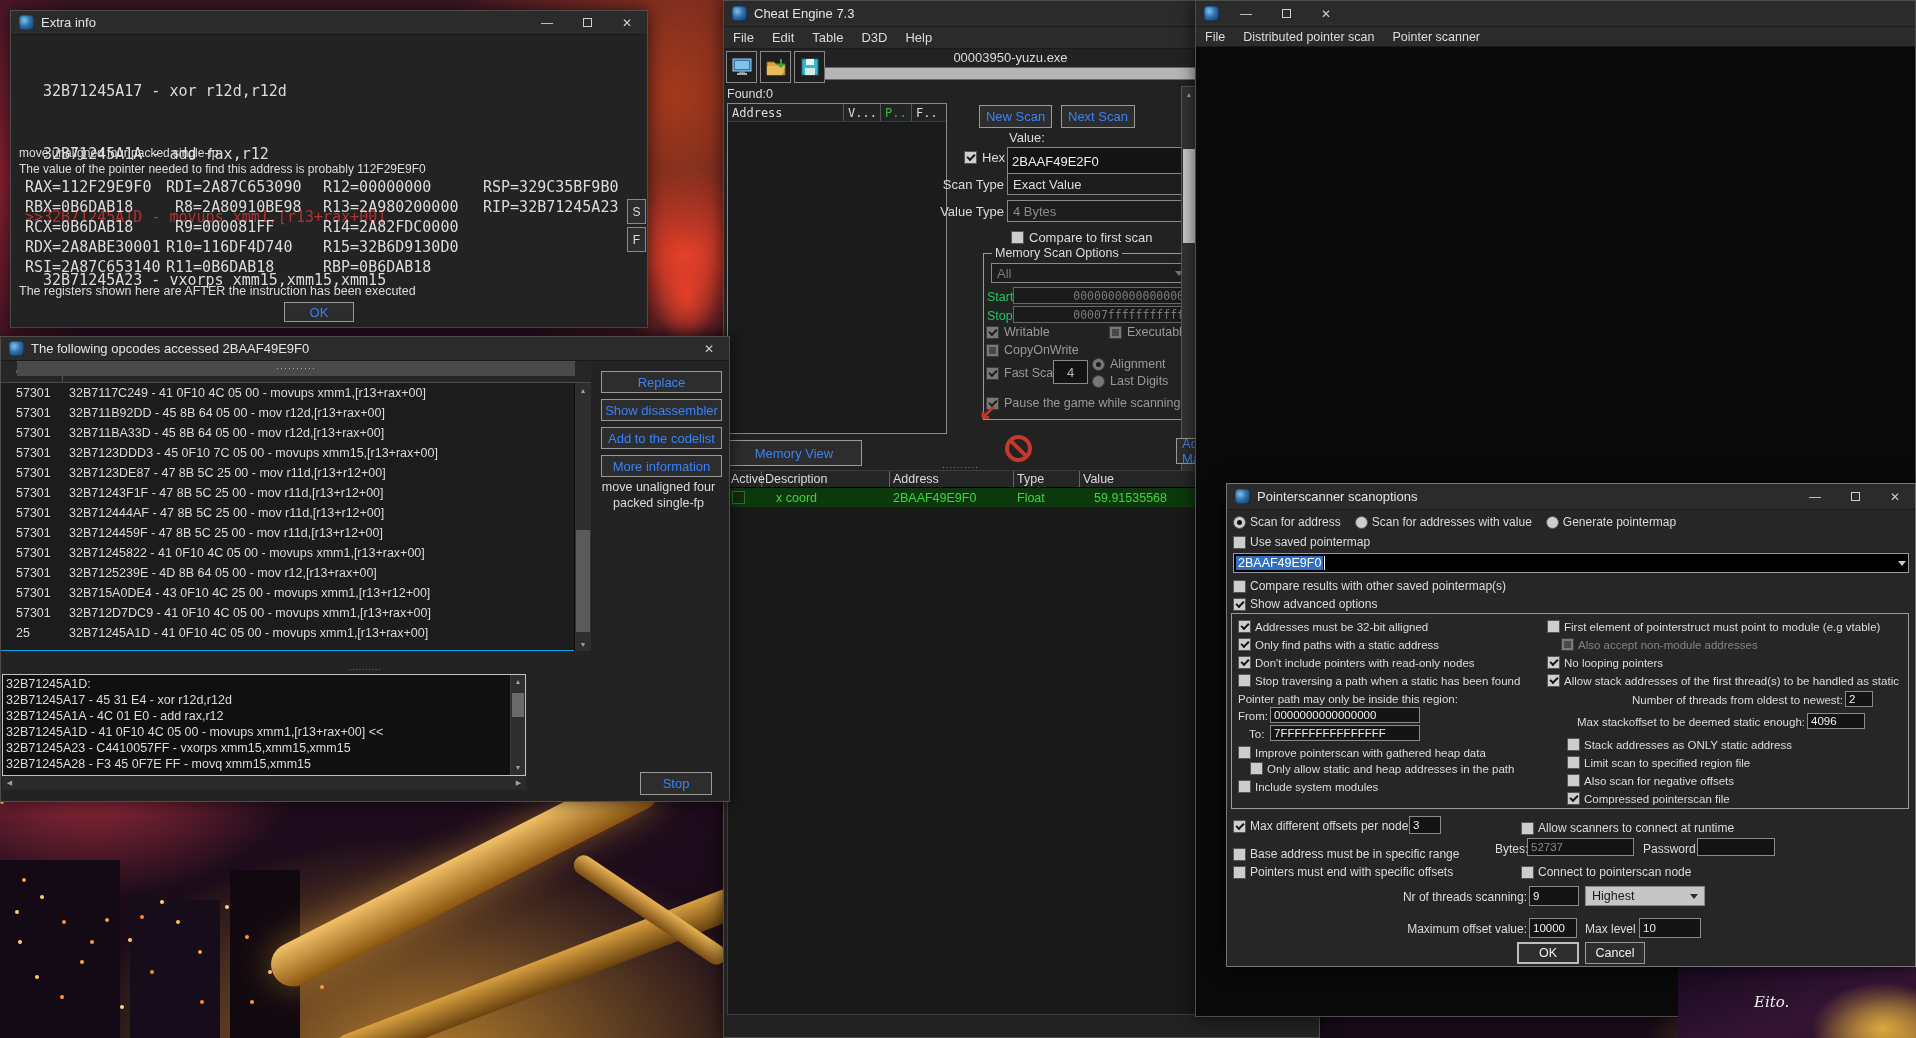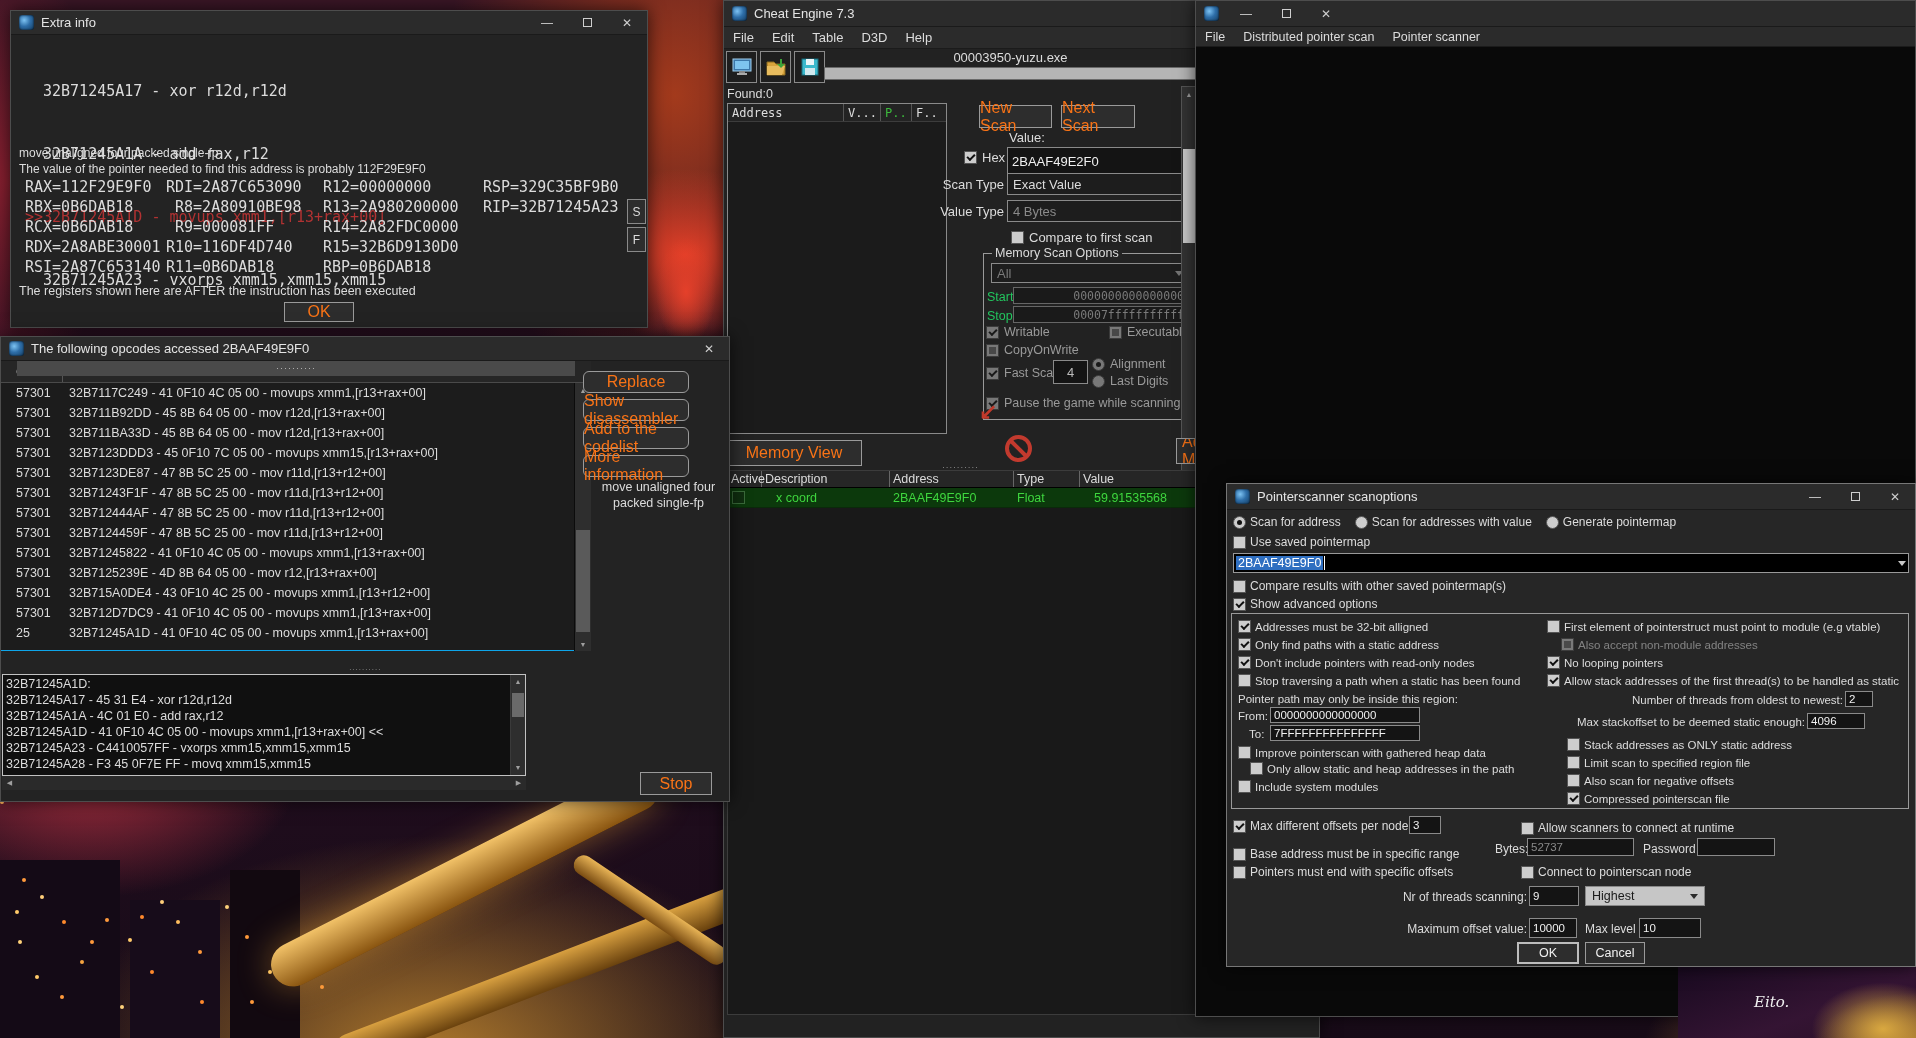--- a/index.html
+++ b/index.html
@@ -33,21 +33,21 @@
 
   
   .win{position:absolute;background:#232323;border:1px solid #4d4d4d;box-shadow:0 0 16px rgba(0,0,0,.65);}
   .tbar{height:24px;background:#2b2b2b;display:flex;align-items:center;gap:7px;padding:0 8px;font-size:13px;color:#e4e4e4;border-bottom:1px solid #1a1a1a;}
   .tbar .caption{flex:1;white-space:nowrap;overflow:hidden;}
   .wbtns{display:flex;height:100%;margin-right:-8px;}
   .wbtn{width:40px;display:flex;align-items:center;justify-content:center;color:#cfcfcf;font-size:12px;}
   .maxbox{width:9px;height:9px;border:1px solid #cfcfcf;display:inline-block;}
   .ce-ico{width:15px;height:15px;border-radius:3px;background:radial-gradient(circle at 35% 35%, #7cc2f2 0%, #2e6ea8 45%, #123a5e 100%);box-shadow:inset 0 0 2px #000;flex:none;}
   .mono{font-family:"DejaVu Sans Mono",monospace;}
-  .btn{background:#2d2d2d;border:1px solid #9a9a9a;color:#f97316;display:flex;align-items:center;justify-content:center;font-size:16px;position:absolute;}
+  .btn{background:#2d2d2d;border:1px solid #9a9a9a;color:#3b82f6;display:flex;align-items:center;justify-content:center;font-size:13px;position:absolute;}
   .inp{background:#141414;border:1px solid #8a8a8a;color:#f0f0f0;display:flex;align-items:center;padding:0 4px;font-size:13px;position:absolute;white-space:nowrap;}
   .tri{width:0;height:0;border-left:4px solid transparent;border-right:4px solid transparent;border-top:5px solid #c8c8c8;margin-left:auto;}
   .tri.dark{border-top-color:#2b2b2b;}
   .cb{width:13px;height:13px;background:#cdcdcd;border:1px solid #555;position:relative;flex:none;}
   .cb.ck::after{content:"";position:absolute;left:2px;top:2px;width:6px;height:3px;border-left:2px solid #111;border-bottom:2px solid #111;transform:rotate(-45deg);}
   .cb.sq::after{content:"";position:absolute;inset:2px;background:#6e6e6e;}
   .rb{width:13px;height:13px;border-radius:50%;background:#cdcdcd;border:1px solid #555;position:relative;flex:none;}
   .rb.sel::after{content:"";position:absolute;inset:3px;background:#111;border-radius:50%;}
   .dim{opacity:.5;}
   .row{display:flex;align-items:center;gap:5px;white-space:nowrap;position:absolute;}
@@ -83,21 +83,21 @@
   .opvs .thumb{position:absolute;left:1px;right:1px;top:55%;height:38%;background:#5a5a5a;}
   .ophs{left:0;top:290px;width:590px;height:15px;background:#2a2a2a;display:flex;align-items:center;}
   .ophs .track{flex:1;height:100%;background:#4a4a4a;margin:0 1px;position:relative;}
   .gripdots{position:absolute;left:50%;top:2px;transform:translateX(-50%);color:#bdbdbd;font-size:9px;letter-spacing:1px;}
   .opsplit{position:absolute;left:0;top:305px;width:728px;height:8px;text-align:center;color:#9a9a9a;font-size:8px;line-height:8px;letter-spacing:1px;}
   .opdetail{position:absolute;left:1px;top:313px;width:524px;height:102px;background:#101010;border:1px solid #c2c2c2;font-size:12.5px;line-height:16px;padding:1px 0 0 3px;}
   .opdetail .dln{white-space:nowrap;}
   .opdvs{right:0;top:0;width:15px;height:100px;border-left:1px solid #3a3a3a;}
   .opdvs .thumb{position:absolute;left:1px;right:1px;top:18px;height:24px;background:#6a6a6a;}
   .opdeths{position:absolute;left:1px;top:415px;width:524px;height:14px;background:#2a2a2a;display:flex;align-items:center;justify-content:space-between;}
-  .opbtn{left:582px;width:106px;height:22px;border-radius:6px;}
+  .opbtn{left:600px;width:121px;height:22px;}
   .opinfo{position:absolute;left:597px;top:118px;width:121px;text-align:center;font-size:12.5px;line-height:16px;}
   .stopbtn{left:639px;top:411px;width:72px;height:23px;}
 
   
   .w-main{left:723px;top:0;width:597px;height:1038px;background:#222;}
   .w-main .tbar{height:26px;}
   .menubar{height:22px;display:flex;align-items:center;background:#2b2b2b;font-size:13px;border-bottom:1px solid #1b1b1b;}
   .menubar .mi{padding:0 9px;height:100%;display:flex;align-items:center;}
   .w-main .body{position:relative;height:988px;font-size:13px;}
   .tools{position:absolute;left:2px;top:2px;display:flex;gap:3px;}

